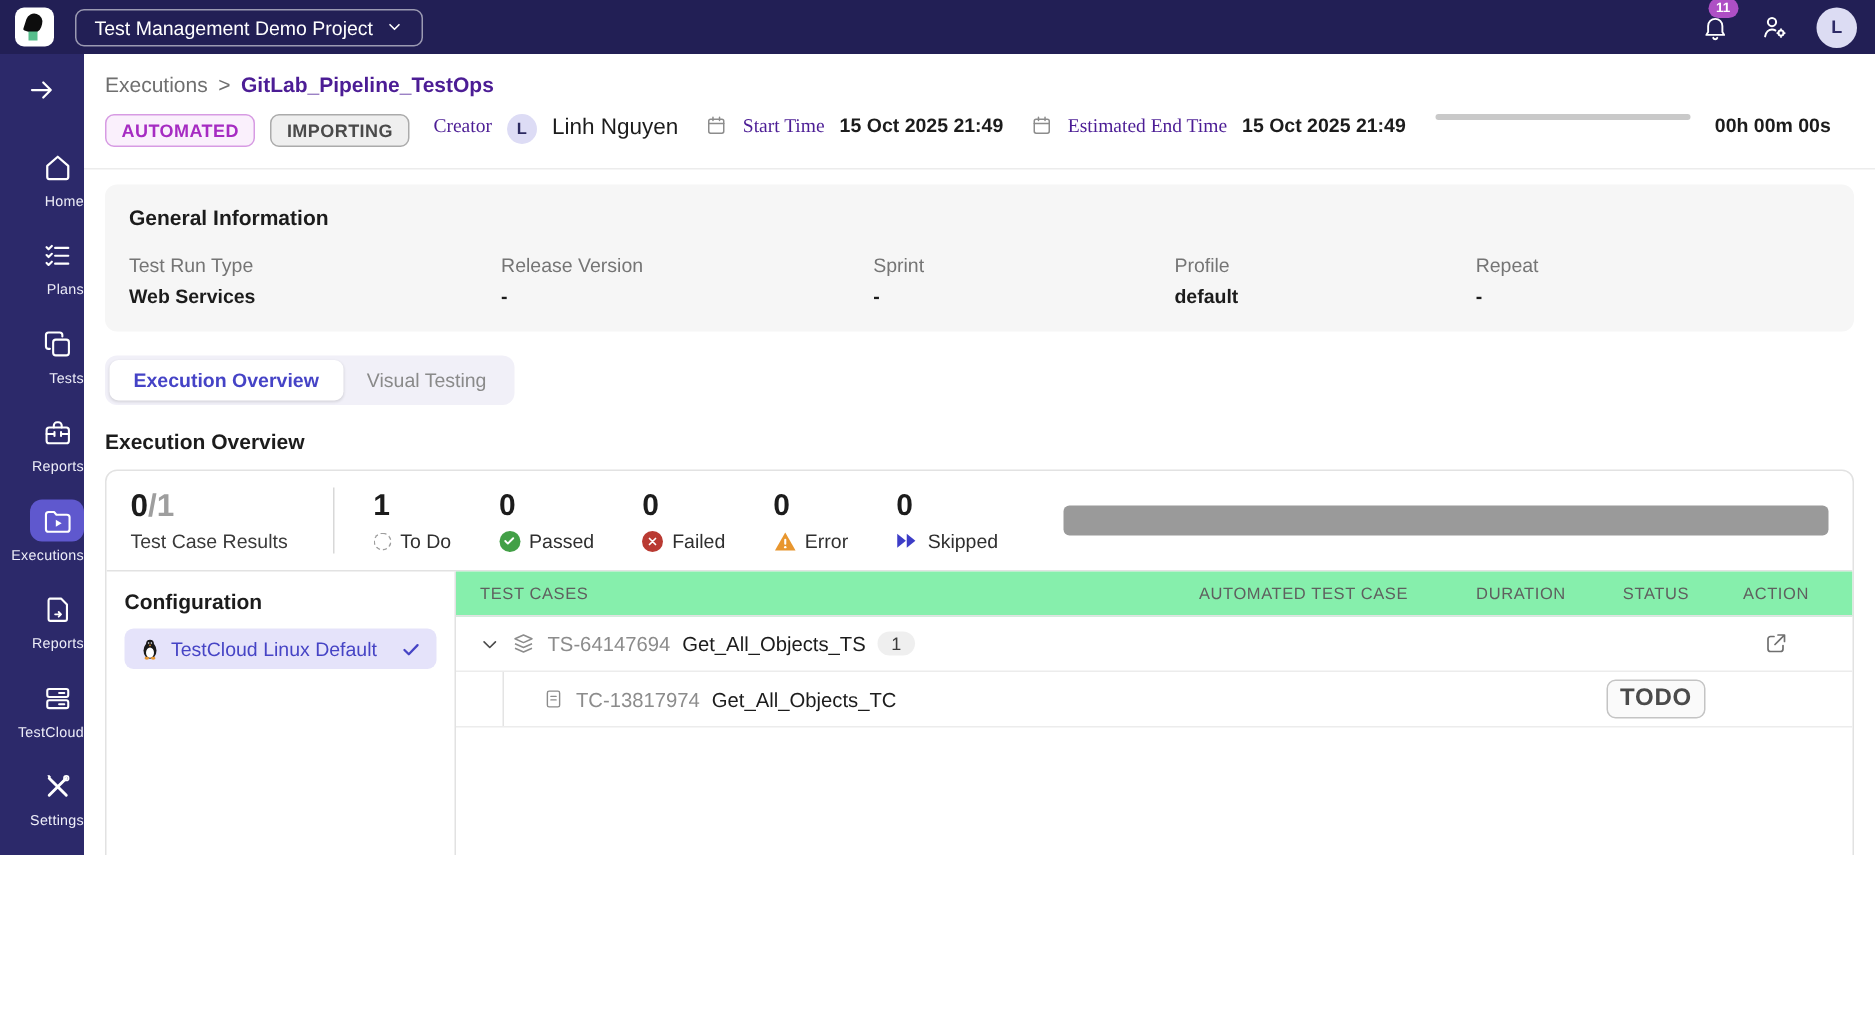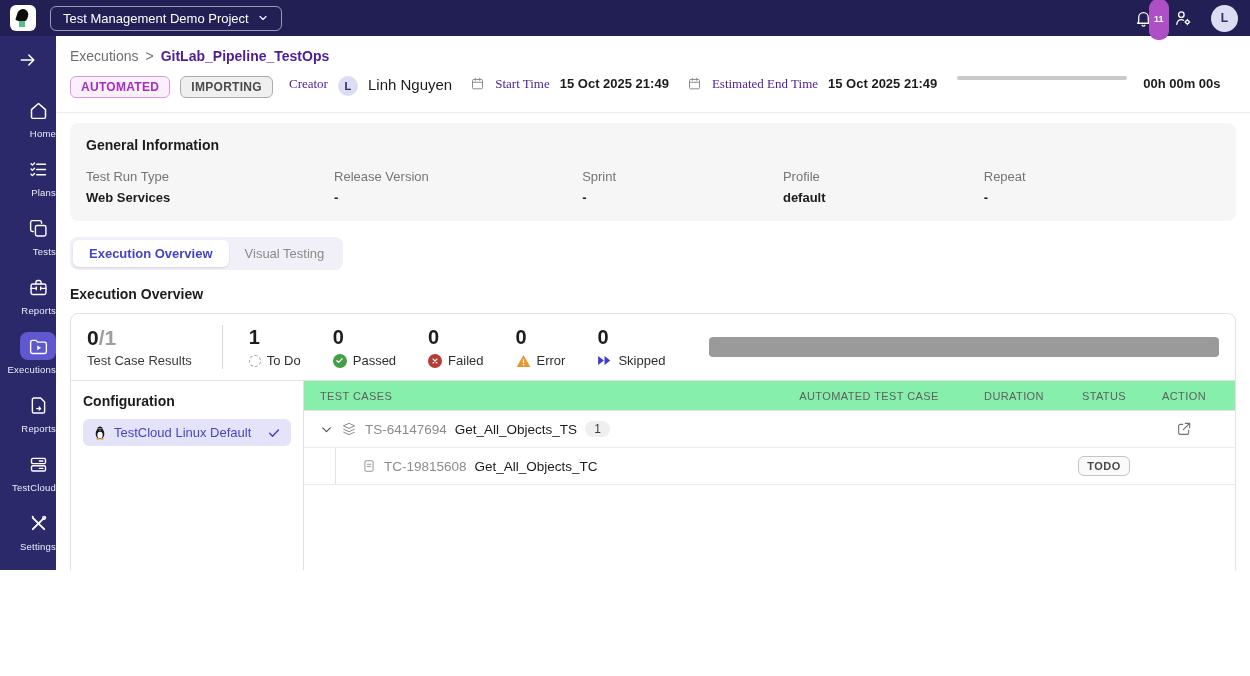--- a/index.html
+++ b/index.html
@@ -7,21 +7,21 @@
   .app { width:1250px; height:570px; overflow:hidden; position:relative; background:#fff; }
 
   
   .topbar { height:36px; background:#221F55; display:flex; align-items:center; padding:0 12px 0 10px; }
   .logo { width:26px; height:26px; background:#fff; border-radius:6px; position:relative; flex:0 0 auto; }
   .logo .leaf { position:absolute; left:7px; top:4px; width:11px; height:13px; background:#0d0d0d; border-radius:10px 10px 10px 2px; transform:rotate(18deg); }
   .logo .sq { position:absolute; left:9px; top:16px; width:6px; height:6px; background:#57BE8C; }
   .proj-btn { margin-left:14px; display:flex; align-items:center; gap:8px; border:1px solid rgba(255,255,255,.55); border-radius:6px; padding:4px 12px; color:#fff; font-size:13px; cursor:pointer; background:transparent; }
   .topbar-right { margin-left:auto; display:flex; align-items:center; gap:16px; }
   .icon-btn { position:relative; display:flex; align-items:center; justify-content:center; width:24px; height:24px; cursor:pointer; }
-  .notif-badge { position:absolute; top:-7px; left:18px; background:#AE4FC5; color:#fff; font-size:9px; font-weight:700; border-radius:9px; padding:16px 5px; line-height:1; }
+  .notif-badge { position:absolute; top:-7px; left:8px; background:#AE4FC5; color:#fff; font-size:9px; font-weight:700; border-radius:9px; padding:2px 5px; line-height:1; }
   .avatar-top { width:27px; height:27px; border-radius:50%; background:#DCDCF3; color:#2E2B66; font-size:12px; font-weight:700; display:flex; align-items:center; justify-content:center; cursor:pointer; }
 
   
   .shell { display:flex; height:534px; }
   .sidebar { width:56px; background:#2C296A; display:flex; flex-direction:column; align-items:center; padding-top:14px; flex:0 0 auto; }
   .collapse { margin-bottom:22px; cursor:pointer; }
   .nav-item { display:flex; flex-direction:column; align-items:flex-end; gap:4px; margin-bottom:16px; cursor:pointer; width:100%; }
   .nav-ic { width:36px; height:28px; display:flex; align-items:center; justify-content:center; border-radius:8px; }
   .nav-item.active .nav-ic { background:#5F58CE; }
   .nav-lbl { font-size:9.5px; color:#EDEDF8; font-weight:500; letter-spacing:.2px; }
@@ -76,21 +76,21 @@
   .table { flex:1; display:flex; flex-direction:column; min-width:0; }
   .trow { display:grid; grid-template-columns:1fr 200px 90px 90px 70px; align-items:center; padding:0 16px; }
   .thead { background:#86efac; border-bottom:1px solid #E2E2E2; height:30px; font-size:11px; color:#5F5F5F; letter-spacing:.4px; font-weight:500; flex:0 0 auto; }
   .th-c { text-align:center; }
   .suite-row, .case-row { height:37px; border-bottom:1px solid #ECECEC; flex:0 0 auto; }
   .cell1 { display:flex; align-items:center; gap:8px; min-width:0; height:100%; }
   .id-txt { font-size:13.5px; color:#8C8C8C; }
   .name-txt { font-size:13.5px; color:#1C1C1C; }
   .cnt-pill { background:#EFEFEF; border-radius:10px; padding:1px 9px; font-size:12px; color:#3C3C3C; }
   .tc-indent { margin-left:15px; border-left:1px solid #E4E4E4; padding-left:26px; height:100%; display:flex; align-items:center; gap:8px; }
-  .todo-badge { display:inline-block; border:1px solid #C4C4C4; background:#FAFAFA; border-radius:6px; padding:3px 8px; font-size:11px; font-weight:700; letter-spacing:.5px; color:#4A4A4A; }
+  .todo-badge { display:inline-block; border:1px solid #C4C4C4; background:#FAFAFA; border-radius:6px; padding:3px 8px; font-size:16px; font-weight:700; letter-spacing:.5px; color:#4A4A4A; }
   .center { text-align:center; }
   .act-cell { display:flex; justify-content:center; cursor:pointer; }
 </style>
 </head>
 <body>
 
 <div class="app">
 
   <div class="topbar">
     <div class="logo">
@@ -406,21 +406,21 @@
                 </div>
               </div>
 
               <div class="trow case-row">
                 <div class="cell1" style="gap:0">
                   <div class="tc-indent">
                     <svg width="14" height="14" viewBox="0 0 24 24">
                         <rect x="5" y="3" width="14" height="18" rx="2" stroke="#8C8C8C" stroke-width="1.6" fill="none"></rect>
                         <path d="M9 9h6M9 13h6" stroke="#8C8C8C" stroke-width="1.5" stroke-linecap="round"></path>
                       </svg>
-                    <span class="id-txt">TC-19815608</span>
+                    <span class="id-txt">TC-13817974</span>
                     <span class="name-txt">Get_All_Objects_TC</span>
                   </div>
                 </div>
                 <div></div>
                   <div></div>
                 <div class="center"><span class="todo-badge">TODO</span></div>
                 <div></div>
               </div>
             </div>
           </div>

